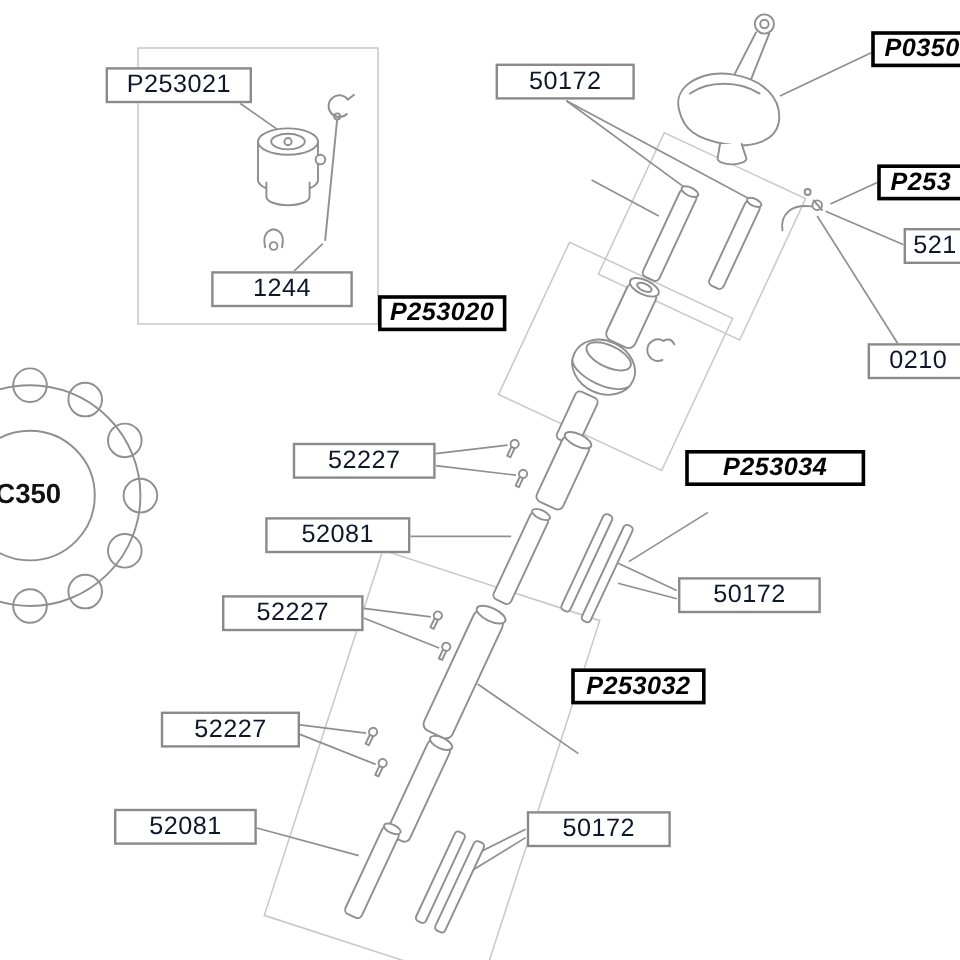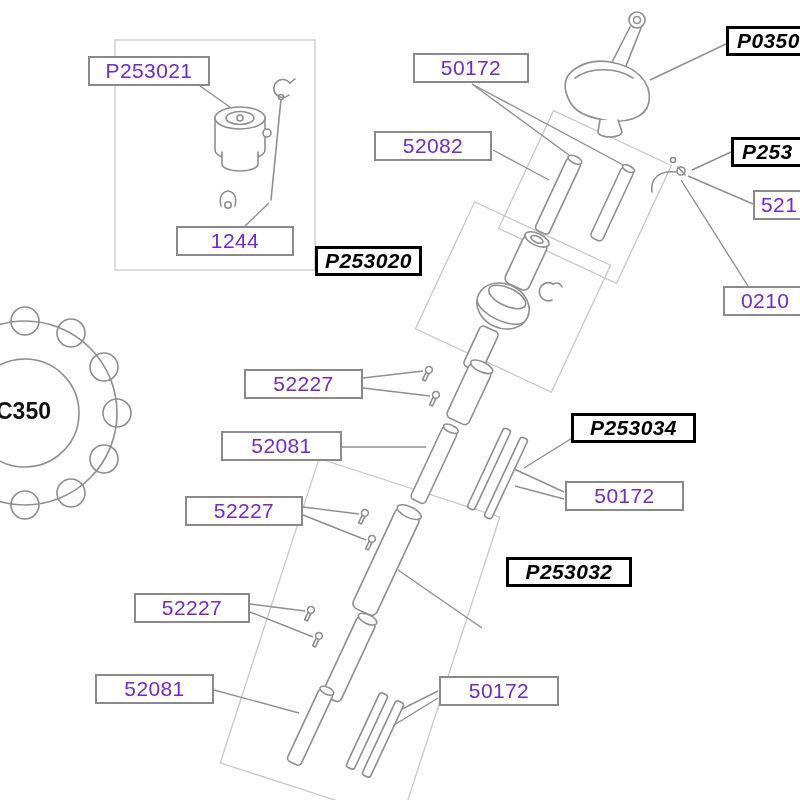--- a/index.html
+++ b/index.html
@@ -5,21 +5,21 @@
   html,body{margin:0;padding:0;background:#fff;}
   .stage{
     position:relative;width:800px;height:800px;background:#ffffff;
     overflow:hidden;font-family:"Liberation Sans",sans-serif;
   }
   .stage svg{position:absolute;left:0;top:0;}
   .lbl{
     position:absolute;height:30px;box-sizing:border-box;
     border:2px solid #8a8a8a;background:#ffffff;
     display:flex;align-items:center;justify-content:center;
-    font-size:21px;color:#6d28d9;letter-spacing:.4px;z-index:5;
+    font-size:21px;color:#0f172a;letter-spacing:.4px;z-index:5;
   }
   .lbl.bold{
     border:3px solid #000000;font-weight:700;font-style:italic;color:#000;
   }
   .lbl.clip-left{justify-content:flex-start;}
   .side-text{
     position:absolute;font-size:23px;font-weight:700;color:#111;z-index:5;
   }
   
   .art{stroke:#8f8f8f;stroke-width:1.6;fill:none;stroke-linecap:round;stroke-linejoin:round;}
@@ -202,31 +202,30 @@
       <g transform="translate(317,640) rotate(25)">
           <rect class="art artf" x="-1.5" y="-2" width="3" height="9"></rect>
           <circle class="art artf" cx="0" cy="-4.5" r="3.4"></circle>
         </g>
     </g>
   </svg>
 
   <div class="lbl" style="left:88px;  top:56px;  width:122px;">P253021</div>
   <div class="lbl" style="left:176px; top:226px; width:118px;">1244</div>
   <div class="lbl" style="left:413px; top:53px;  width:116px;">50172</div>
-  <div class="lbl" style="left:374px; top:131px; width:118px;">52082</div>
   <div class="lbl bold clip-left" style="left:726px; top:26px;  width:110px; padding-left:8px;">P0350</div>
   <div class="lbl bold clip-left" style="left:731px; top:137px; width:100px; padding-left:8px;">P253</div>
   <div class="lbl clip-left" style="left:753px; top:190px; width:80px;  padding-left:6px;">521</div>
   <div class="lbl clip-left" style="left:723px; top:286px; width:100px; padding-left:16px;">0210</div>
   <div class="lbl bold" style="left:315px; top:246px; width:107px;">P253020</div>
   <div class="lbl" style="left:244px; top:369px; width:119px;">52227</div>
   <div class="lbl" style="left:221px; top:431px; width:121px;">52081</div>
-  <div class="lbl bold" style="left:571px; top:413px; width:125px;">P253034</div>
+  <div class="lbl bold" style="left:571px; top:375px; width:150px;">P253034</div>
   <div class="lbl" style="left:565px; top:481px; width:119px;">50172</div>
   <div class="lbl" style="left:185px; top:496px; width:118px;">52227</div>
-  <div class="lbl bold" style="left:506px; top:557px; width:126px;">P253032</div>
+  <div class="lbl bold" style="left:476px; top:557px; width:112px;">P253032</div>
   <div class="lbl" style="left:134px; top:593px; width:116px;">52227</div>
   <div class="lbl" style="left:95px;  top:674px; width:119px;">52081</div>
   <div class="lbl" style="left:439px; top:676px; width:120px;">50172</div>
 
   <div class="side-text" style="left:-4px; top:398px;">C350</div>
 
 </div>
 
 </body></html>

